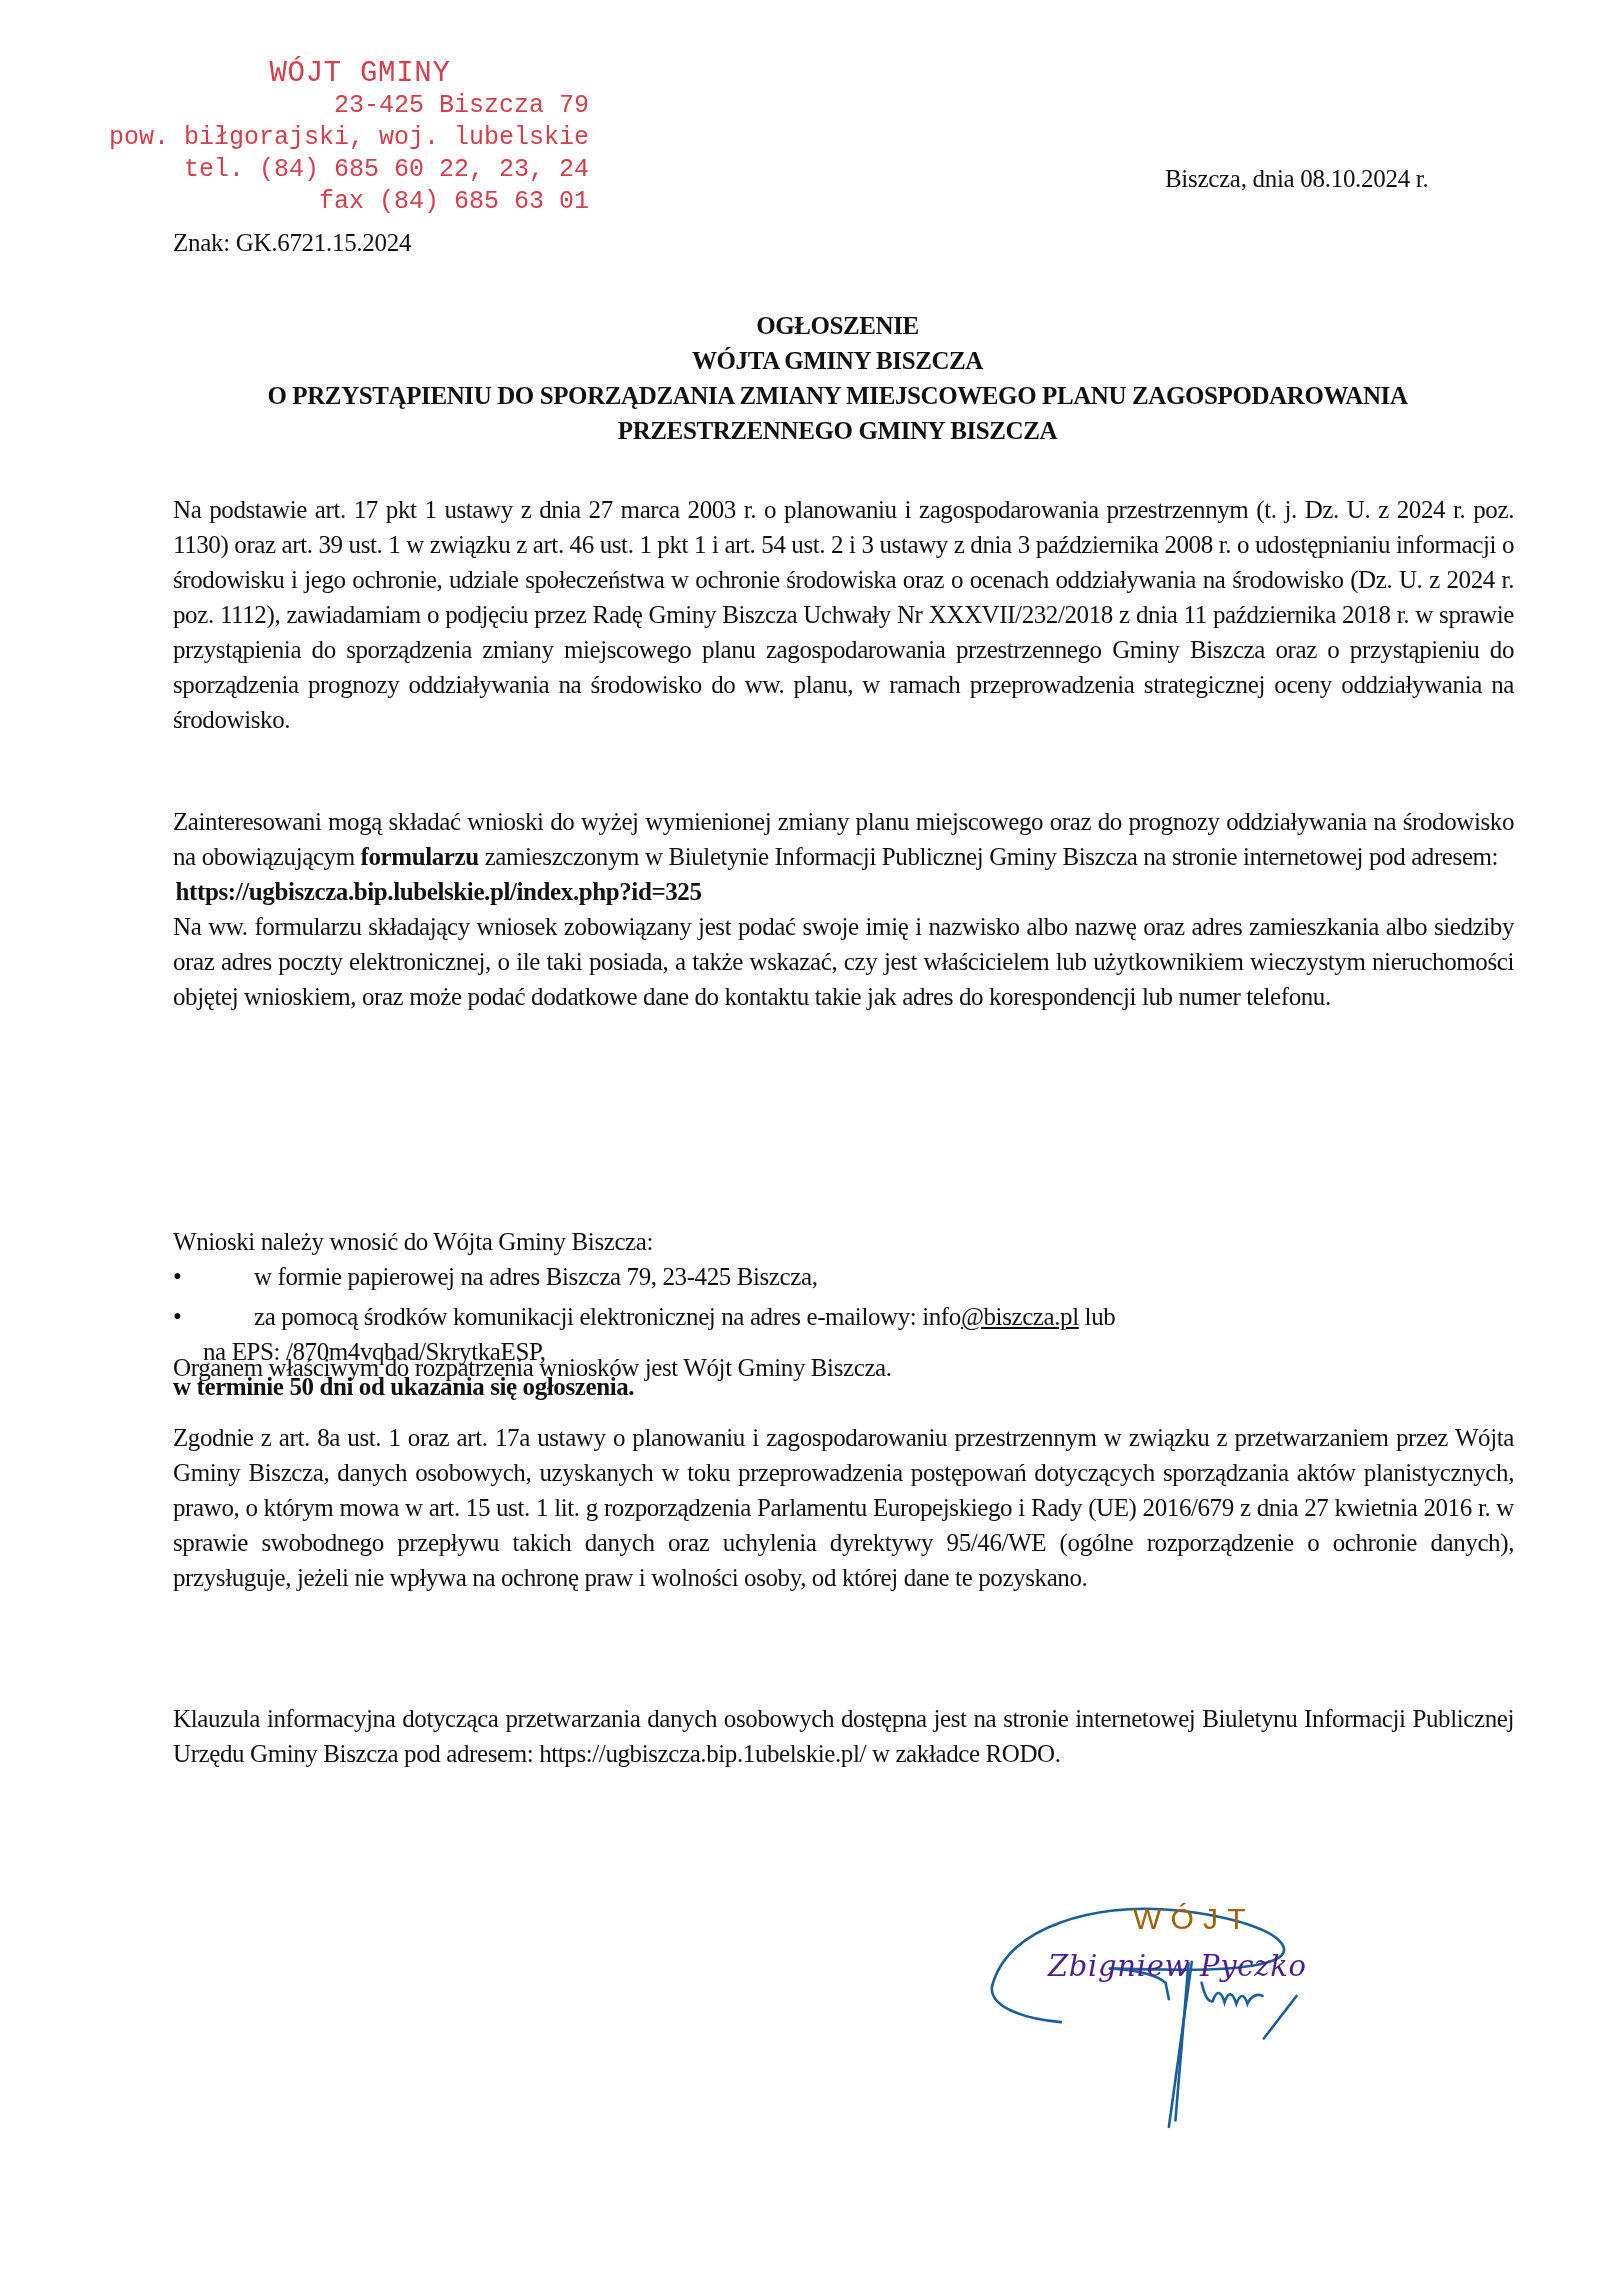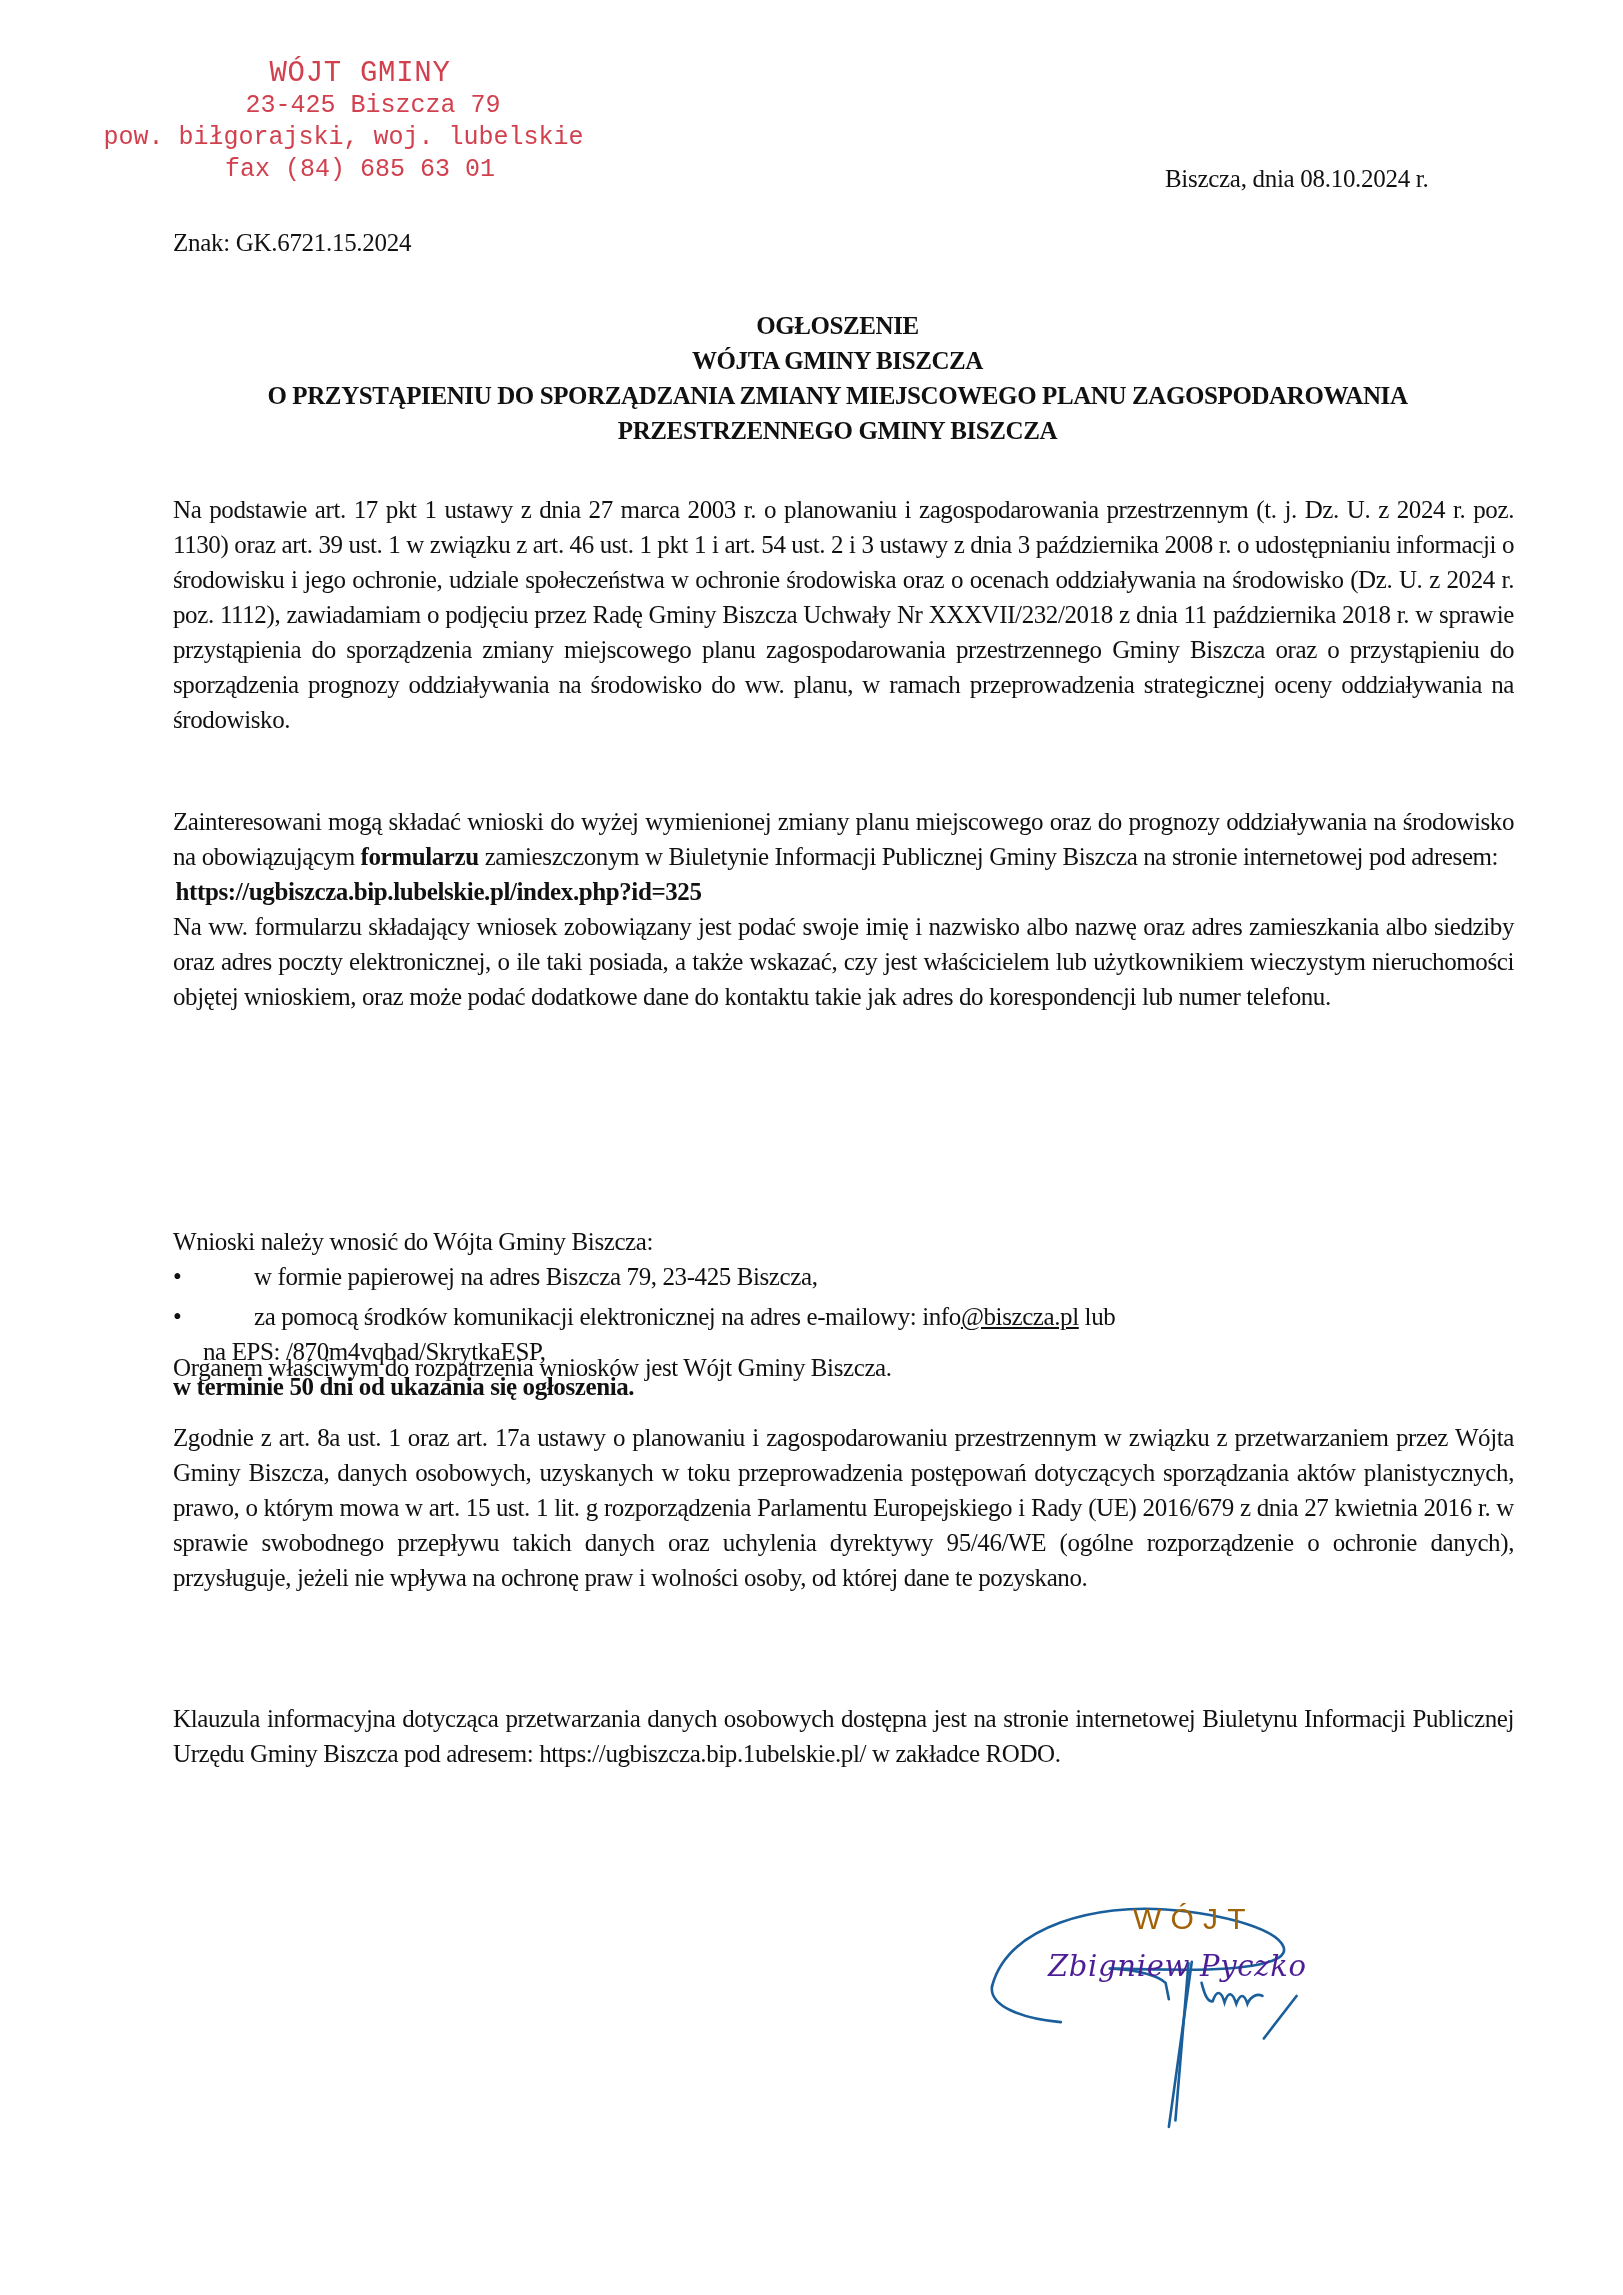--- a/index.html
+++ b/index.html
@@ -5,21 +5,21 @@
   html, body { margin: 0; padding: 0; background: #ffffff; }
   body { width: 1623px; height: 2295px; position: relative; overflow: hidden;
          font-family: "Liberation Serif", "DejaVu Serif", serif; color: #111; }
   .abs { position: absolute; }
 
   
   .stamp { left: 131px; top: 58px; width: 458px; text-align: center;
            color: #d2404e; font-family: "Liberation Mono", "DejaVu Sans Mono", monospace;
            line-height: 32px; }
   .stamp .s-title { font-size: 29px; letter-spacing: 0.7px; }
-  .stamp .s-line  { font-size: 25px; }
+  .stamp .s-line  { font-size: 25px; text-align: right; }
   .stamp .s-l1 { margin-left: 26px; }
   .stamp .s-l2 { margin-left: -33px; }
   .stamp .s-l3 { margin-left: -13px; }
   .stamp .s-l4 { margin-left: 0px; }
 
   .znak { left: 173px; top: 229px; font-size: 25px; letter-spacing: -0.3px; }
   .date { left: 1165px; top: 165px; font-size: 25px; letter-spacing: -0.3px; }
 
   .heading { left: 157px; top: 308px; width: 1361px; text-align: center;
              font-weight: bold; font-size: 25px; line-height: 35px; letter-spacing: -0.4px; }
@@ -49,20 +49,21 @@
               font-family: "DejaVu Serif", serif; font-style: italic; font-size: 29px; letter-spacing: 0.7px; }
   .sig svg { position: absolute; left: 0; top: 0; }
 </style>
 </head>
 <body>
 
 <div class="abs stamp">
   <div class="s-title">WÓJT GMINY</div>
   <div class="s-line s-l1">23-425 Biszcza 79</div>
   <div class="s-line s-l2">pow. biłgorajski, woj. lubelskie</div>
+  <div class="s-line s-l3">tel. (84) 685 60 22, 23, 24</div>
   <div class="s-line s-l4">fax (84) 685 63 01</div>
 </div>
 
 <div class="abs znak">Znak: GK.6721.15.2024</div>
 <div class="abs date">Biszcza, dnia  08.10.2024 r.</div>
 
 <div class="abs heading">
   <div>OGŁOSZENIE</div>
   <div>WÓJTA GMINY BISZCZA</div>
   <div>O PRZYSTĄPIENIU DO SPORZĄDZANIA ZMIANY MIEJSCOWEGO PLANU ZAGOSPODAROWANIA</div>

